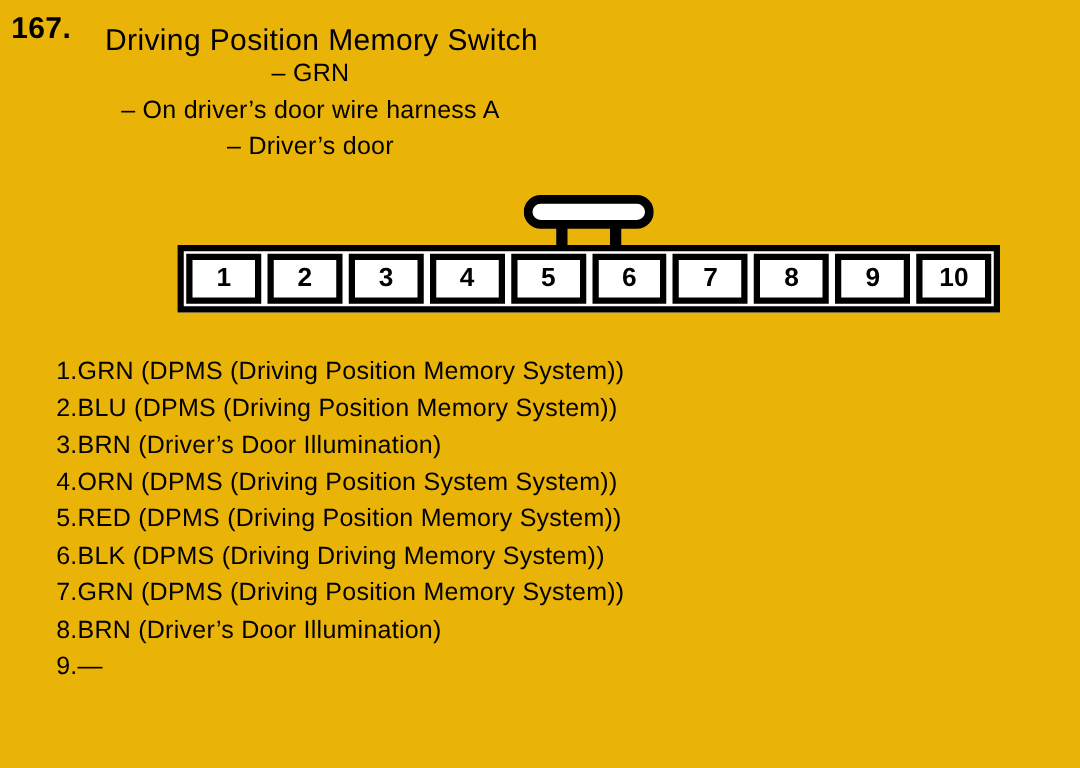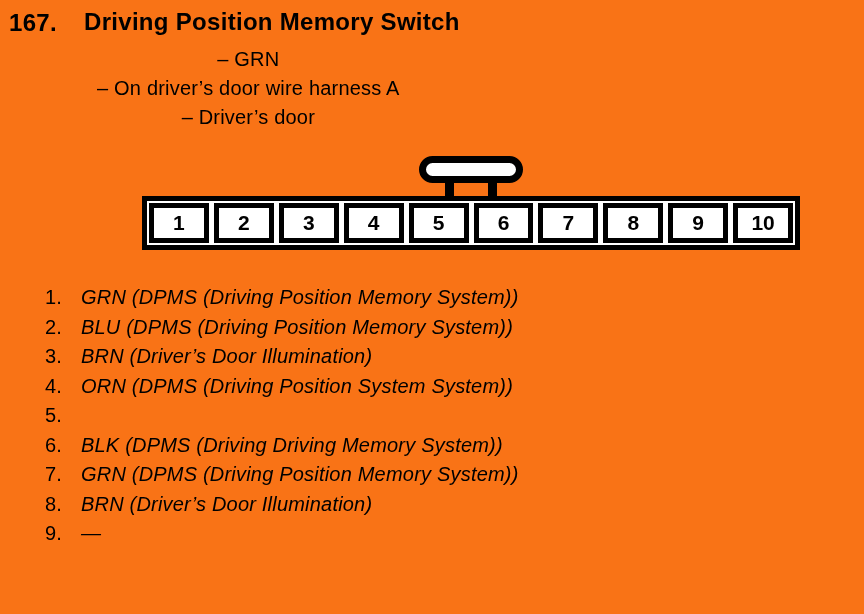--- a/index.html
+++ b/index.html
@@ -4,41 +4,41 @@
 <style>
   html, body {
     margin: 0;
     padding: 0;
     background: #ffffff;
   }
   .page {
     position: relative;
     width: 864px;
     height: 614px;
-    background: #f97316;
+    background: #eab308;
     color: #000000;
     font-family: "Liberation Sans", sans-serif;
     overflow: hidden;
   }
 
   
   .entry-number {
     position: absolute;
     left: 9px;
     top: 9px;
     font-size: 24px;
     font-weight: bold;
     letter-spacing: 0.3px;
   }
   .entry-title {
     position: absolute;
     left: 84px;
-    top: 8px;
+    top: 19px;
     font-size: 24px;
-    font-weight: bold;
+    font-weight: normal;
     letter-spacing: 0.3px;
     text-align: center;
   }
   .entry-details {
     position: absolute;
     left: 97px;
     top: 45px;
     font-size: 20px;
     line-height: 29px;
     letter-spacing: 0.2px;
@@ -98,23 +98,22 @@
     display: flex;
     height: 29.5px;
     align-items: center;
   }
   .pin-item-number {
     width: 50px;
     text-align: right;
     flex: 0 0 auto;
   }
   .pin-item-desc {
-    margin-left: 19px;
+    margin-left: 0;
     white-space: pre;
-    font-style: italic;
   }
 </style>
 </head>
 <body>
 
 <div class="page">
 
   <div class="entry-number">167.</div>
   <div class="entry-title">Driving Position Memory Switch</div>
 
@@ -156,20 +155,21 @@
     <div class="pin-item">
       <span class="pin-item-number">3.</span>
       <span class="pin-item-desc">BRN (Driver’s Door Illumination)</span>
     </div>
     <div class="pin-item">
       <span class="pin-item-number">4.</span>
       <span class="pin-item-desc">ORN (DPMS (Driving Position System System))</span>
     </div>
     <div class="pin-item">
       <span class="pin-item-number">5.</span>
+      <span class="pin-item-desc">RED (DPMS (Driving Position Memory System))</span>
     </div>
     <div class="pin-item">
       <span class="pin-item-number">6.</span>
       <span class="pin-item-desc">BLK (DPMS (Driving Driving Memory System))</span>
     </div>
     <div class="pin-item">
       <span class="pin-item-number">7.</span>
       <span class="pin-item-desc">GRN (DPMS (Driving Position Memory System))</span>
     </div>
     <div class="pin-item">

